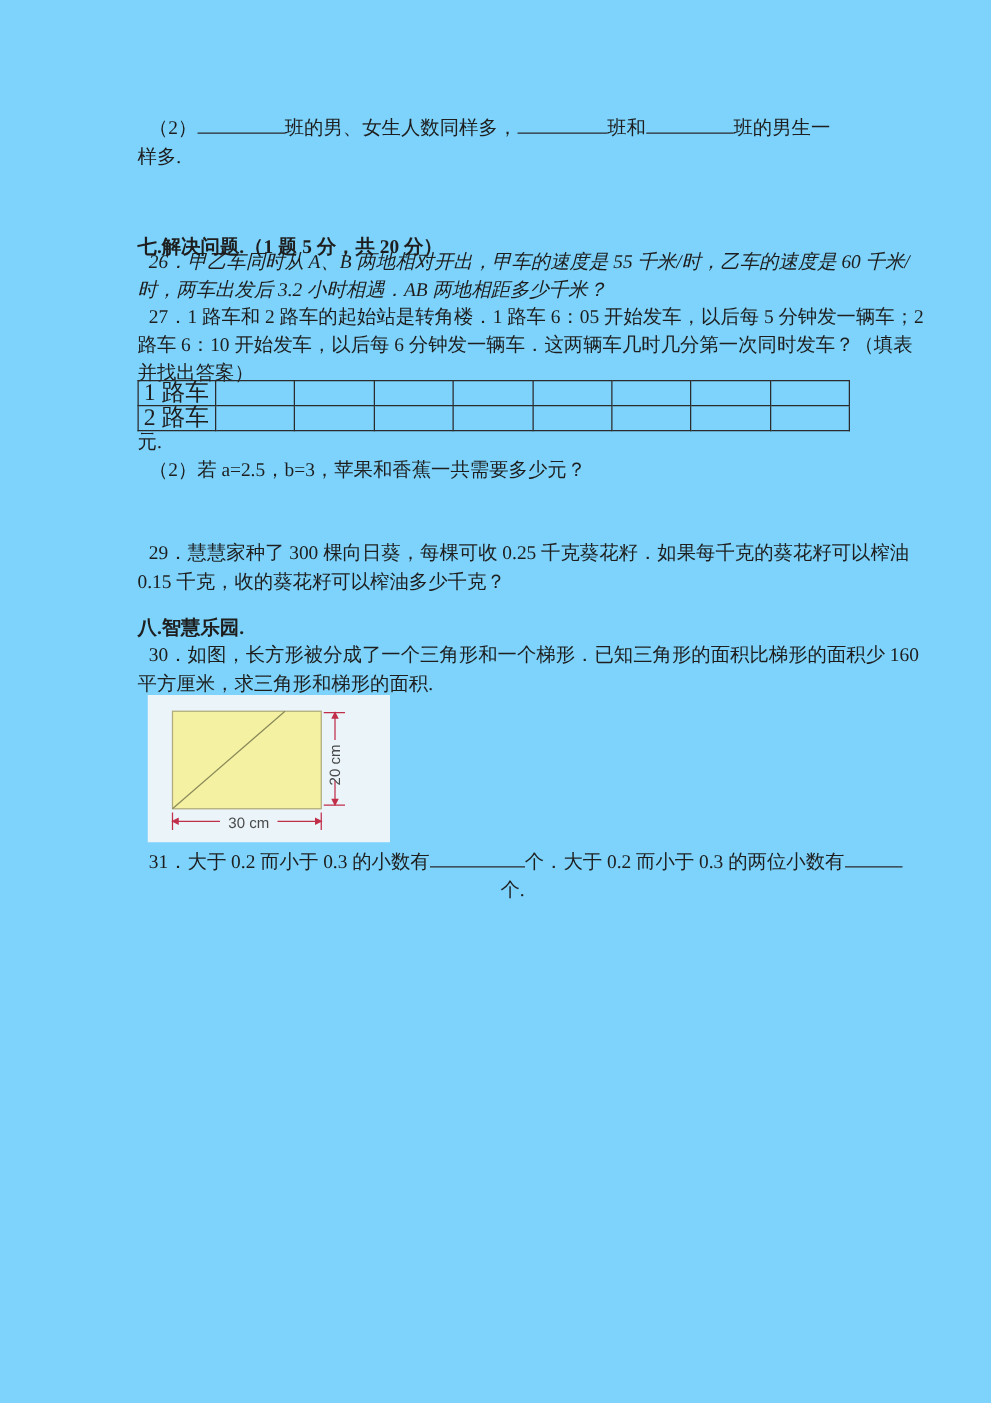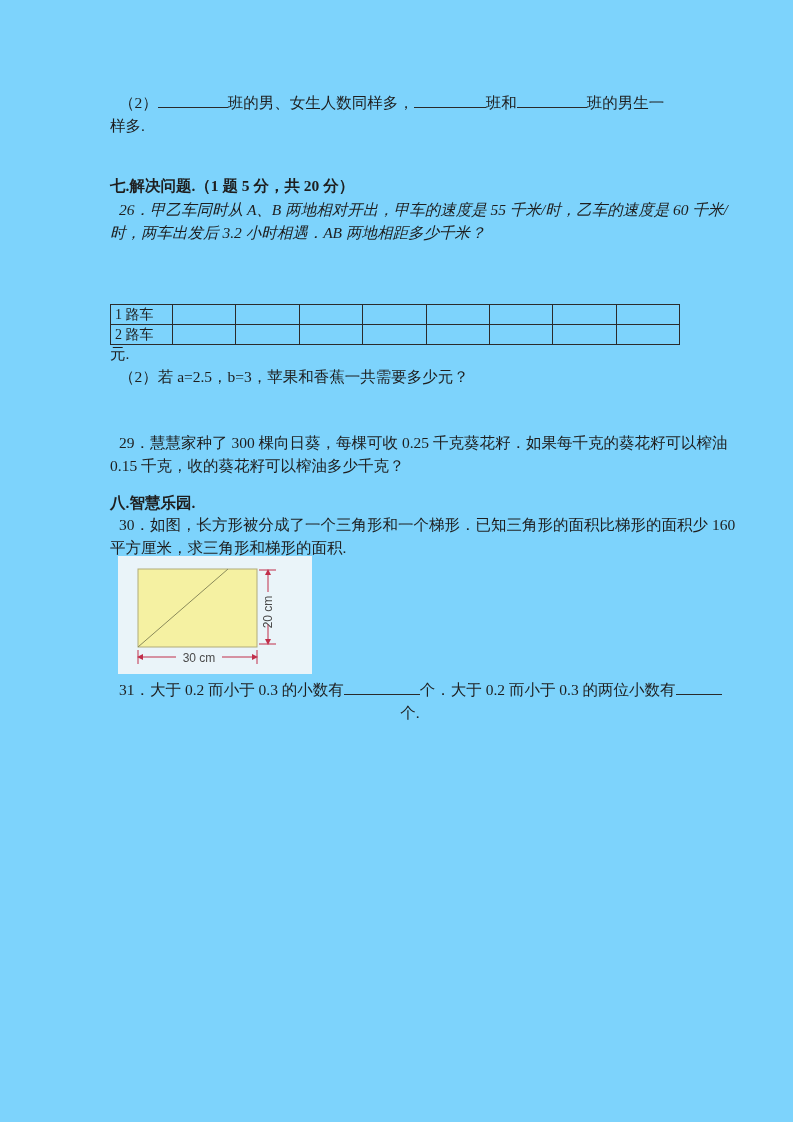--- a/index.html
+++ b/index.html
@@ -25,21 +25,21 @@
   }
   table.bus{
     border-collapse:collapse;
     table-layout:fixed;
     width:570px;
   }
   table.bus td{
     border:1px solid #2b2b2b;
     height:19px;
     padding:0 0 0 4px;
-    font-size:14px;
+    font-size:19px;
     line-height:19px;
     white-space:nowrap;
   }
   .figure-box{
     position:absolute;
     left:118px;top:556px;
     width:194px;height:118px;
   }
   .fig-svg{display:block;}
   .dim-label{
@@ -52,29 +52,34 @@
 <body>
 
 <div class="page">
 
   <div class="block" style="top:92px;">
     <div class="line indent">（2）<span class="blank" style="width: 70px;"></span>班的男、女生人数同样多，<span class="blank" style="width: 72px;"></span>班和<span class="blank" style="width: 70px;"></span>班的男生一</div>
     <div class="line">样多.</div>
   </div>
 
 
-  <div class="block sec-header" style="top:175px;">
+  <div class="block sec-header" style="top:187px;">
     <div class="line">七.解决问题.（1 题 5 分，共 20 分）</div>
   </div>
 
   <div class="block" style="top:199px;font-style:italic;">
     <div class="line indent">26．甲乙车同时从 A、B 两地相对开出，甲车的速度是 55 千米/时，乙车的速度是 60 千米/</div>
     <div class="line">时，两车出发后 3.2 小时相遇．AB 两地相距多少千米？</div>
   </div>
 
+  <div class="block" style="top:243px;">
+    <div class="line indent">27．1 路车和 2 路车的起始站是转角楼．1 路车 6：05 开始发车，以后每 5 分钟发一辆车；2</div>
+    <div class="line">路车 6：10 开始发车，以后每 6 分钟发一辆车．这两辆车几时几分第一次同时发车？（填表</div>
+    <div class="line">并找出答案）</div>
+  </div>
 
   <div class="block" style="top:304px;">
     <table class="bus">
       <colgroup>
         <col style="width:62px;">
         <col>
           <col>
           <col>
           <col>
           <col>

